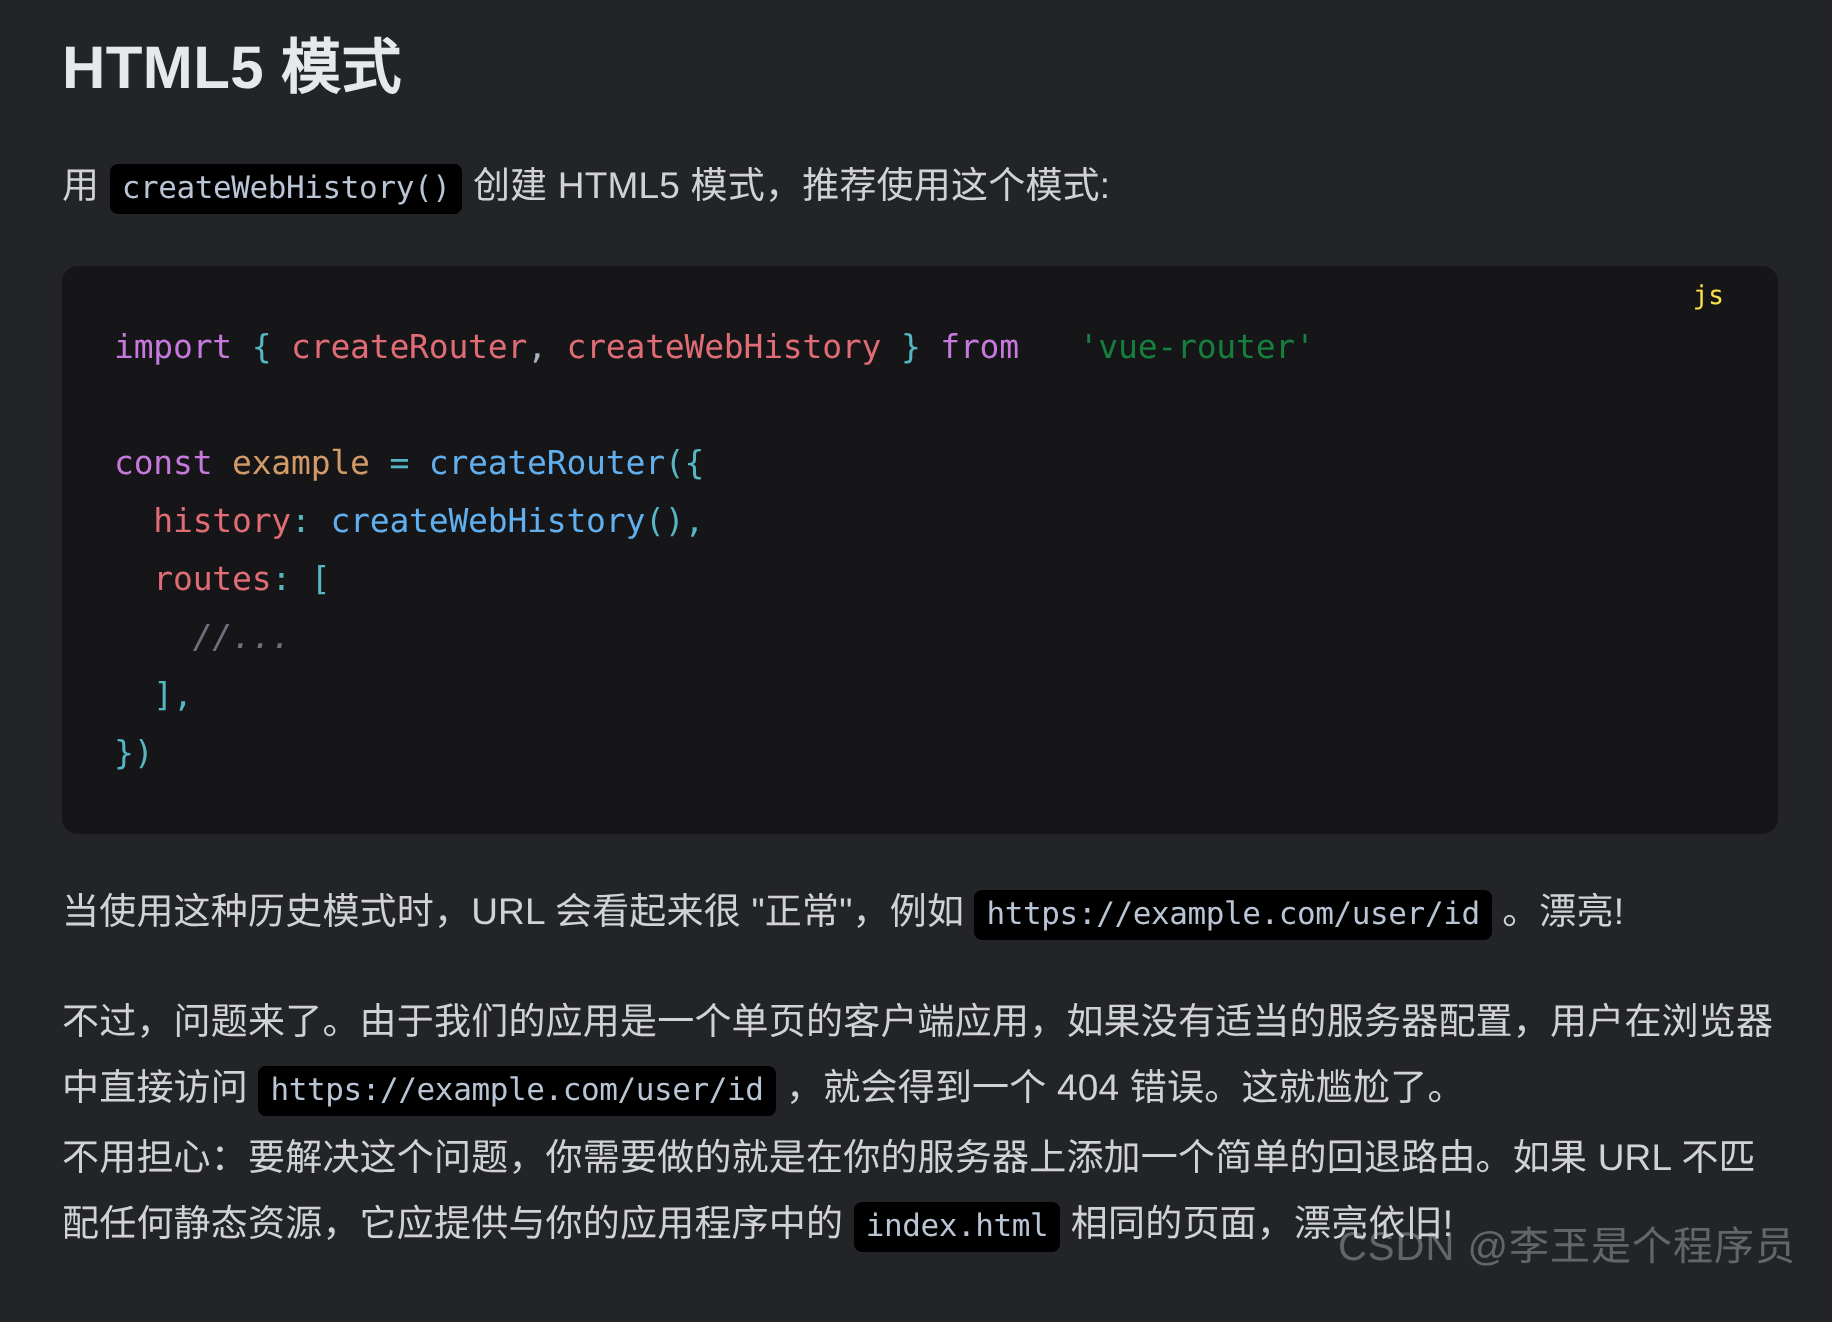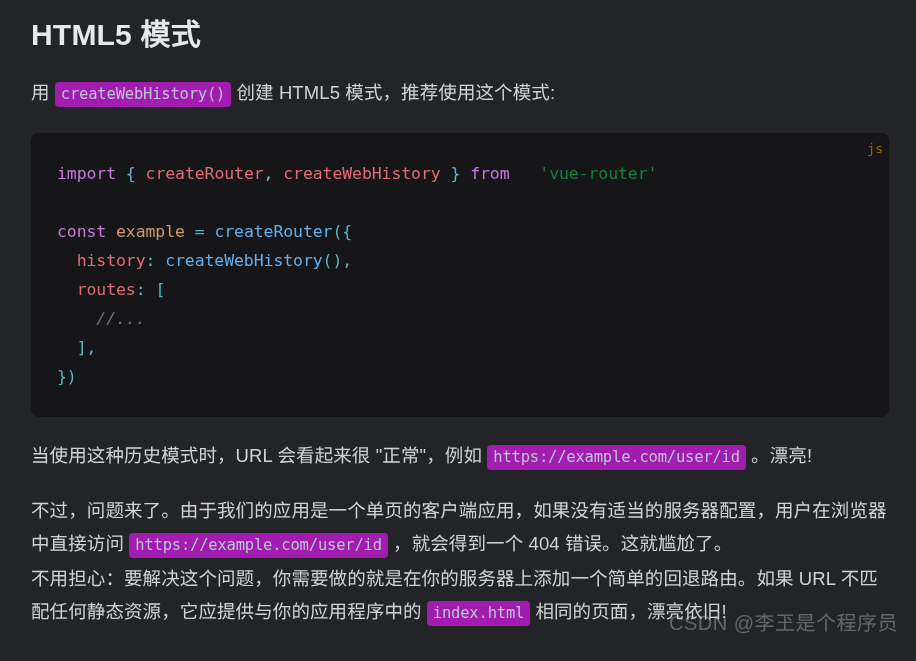--- a/index.html
+++ b/index.html
@@ -47,21 +47,21 @@
     word-break: break-word;
   }
   .para.p-intro { margin-top: 22px; }
   .para.p-normal { margin-top: 22px; }
   .para.p-problem { margin-top: 20px; }
   .para.p-fix { }
 
   
   code.inline {
     font-family: "DejaVu Sans Mono", "Liberation Mono", monospace;
-    background: #a21caf;
+    background: #000000;
     color: #b9c5d4;
     border-radius: 4px;
     padding: 3px 6px 4px;
     font-size: 15.5px;
     letter-spacing: -0.2px;
     white-space: nowrap;
   }
 
   
   .code-block {
@@ -69,24 +69,24 @@
     background: #161618;
     border-radius: 8px;
     margin: 22px 0 0 3px;
     padding: 26px 0 26px 0;
     width: 858px;
     overflow: hidden;
   }
   .code-lang {
     position: absolute;
     top: 8px;
-    right: 6px;
+    right: 27px;
     font-family: "DejaVu Sans Mono", "Liberation Mono", monospace;
     font-size: 13px;
-    color: #a16207;
+    color: #fde047;
     user-select: none;
   }
   pre.code {
     margin: 0;
     padding: 0 26px;
     font-family: "DejaVu Sans Mono", "Liberation Mono", monospace;
     font-size: 16.5px;
     line-height: 29px;
     color: #b9c0cb;
     white-space: pre;

